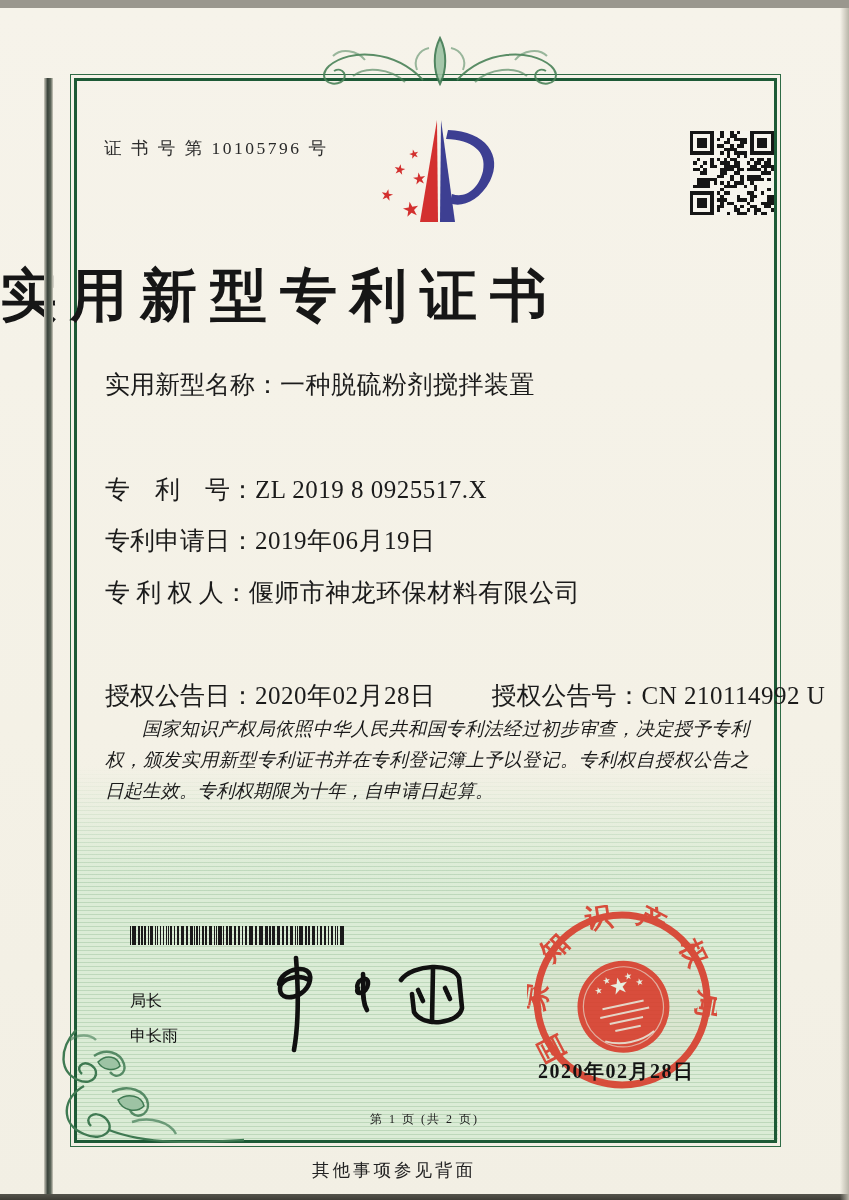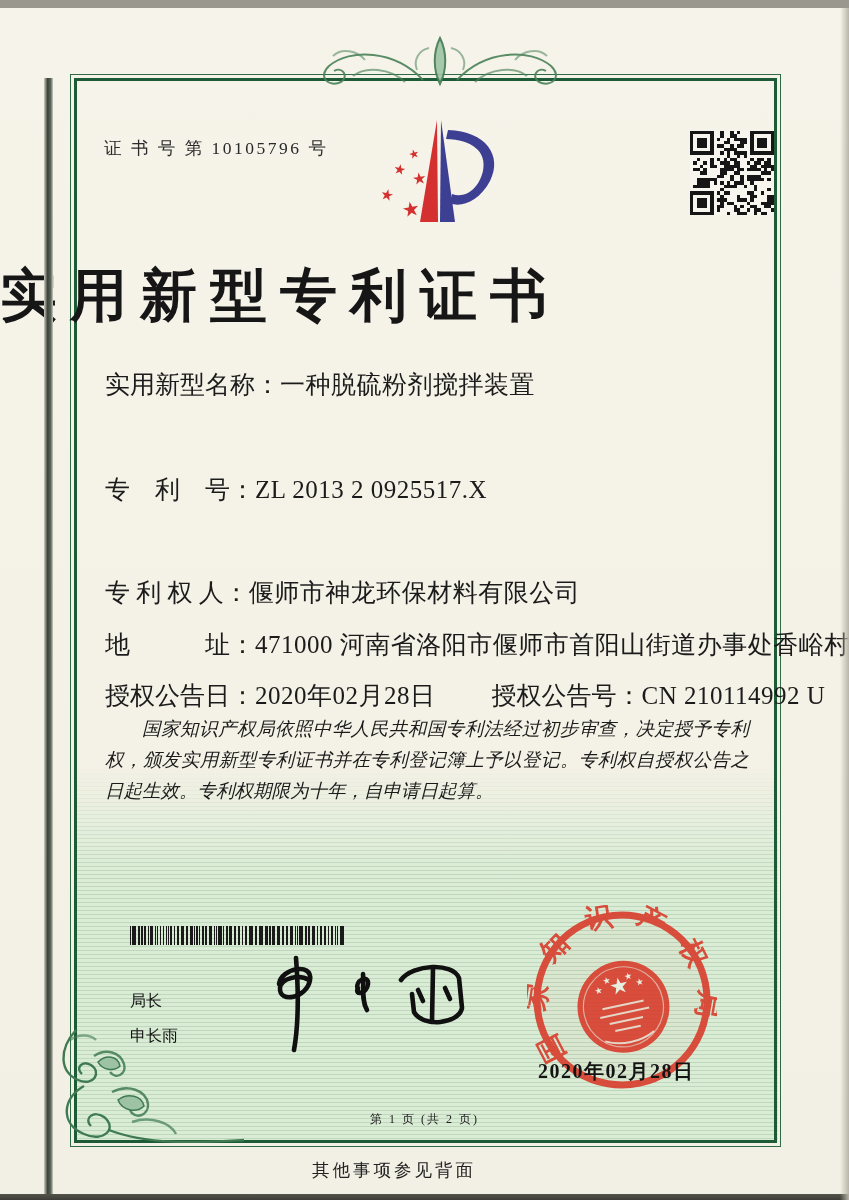--- a/index.html
+++ b/index.html
@@ -310,27 +310,27 @@
         <rect x="2" y="20" width="3" height="3" fill="#161616"></rect>
       </svg>
   </div>
 
   <div class="abs title">实用新型专利证书</div>
 
   <div class="abs frow" style="top:360px">
     <span class="flabel">实用新型名称：</span><span class="fval">一种脱硫粉剂搅拌装置</span>
   </div>
   <div class="abs frow" style="top:465px">
-    <span class="flabel">专　利　号：</span><span class="fval">ZL 2013 2 0925517.X</span>
+    <span class="flabel">专　利　号：</span><span class="fval">ZL 2019 8 0925517.X</span>
+  </div>
+  <div class="abs frow" style="top:516px">
+    <span class="flabel">专利申请日：</span><span class="fval">2019年06月19日</span>
   </div>
   <div class="abs frow" style="top:568px">
     <span class="flabel">专 利 权 人：</span><span class="fval">偃师市神龙环保材料有限公司</span>
-  </div>
-  <div class="abs frow" style="top:620px">
-    <span class="flabel">地　　　址：</span><span class="fval">471000 河南省洛阳市偃师市首阳山街道办事处香峪村</span>
   </div>
   <div class="abs frow" style="top:671px">
     <span class="flabel">授权公告日：</span><span class="fval">2020年02月28日</span><span class="grant2 flabel" style="min-width:0">授权公告号：</span><span class="fval">CN 210114992 U</span>
   </div>
 
   <div class="abs paras">
     <p>国家知识产权局依照中华人民共和国专利法经过初步审查，决定授予专利权，颁发实用新型专利证书并在专利登记簿上予以登记。专利权自授权公告之日起生效。专利权期限为十年，自申请日起算。</p>
   </div>
 
   <div class="abs" style="left:130px;top:918px;z-index:4">

